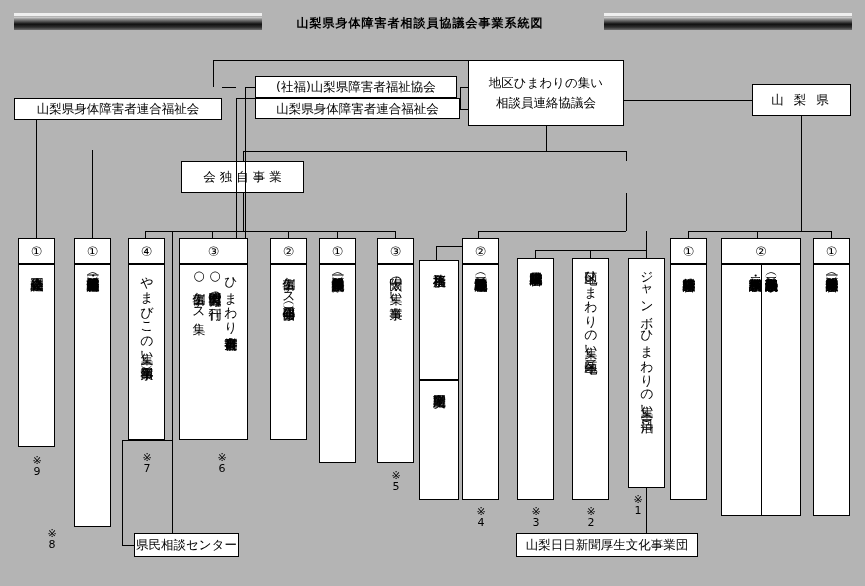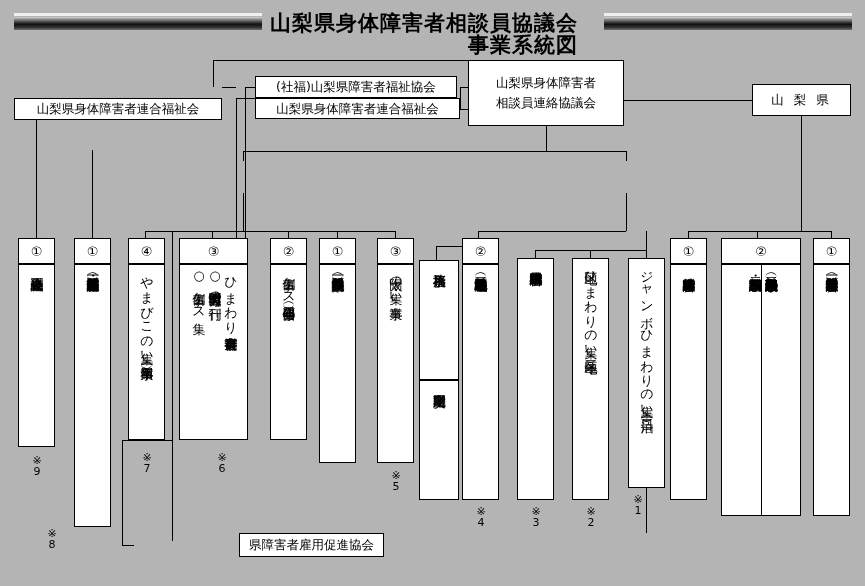--- a/index.html
+++ b/index.html
@@ -17,21 +17,21 @@
   .banner{position:absolute;left:0;top:8px;width:865px;height:30px;}
   .banner-bar{
     position:absolute;top:9px;height:13px;
     background:linear-gradient(to bottom,#d8d8d8 0%,#8a8a8a 18%,#101010 55%,#2e2e2e 78%,#6e6e6e 100%);
   }
   .bar-l{left:14px;width:248px;}
   .bar-r{left:604px;width:248px;}
   .bar-l:after,.bar-r:after{content:"";position:absolute;left:0;top:-4px;height:3px;width:100%;background:#efefef;}
   .banner-title{
     position:absolute;left:262px;top:4px;width:316px;
-    text-align:right;font-size:21px;font-weight:bold;color:#000;
+    text-align:center;font-size:12px;font-weight:bold;color:#000;
     letter-spacing:1px;line-height:22px;
   }
 
   
   .bx{position:absolute;background:#fff;border:1px solid #000;box-sizing:border-box;}
   .bx.h{display:flex;align-items:center;justify-content:center;text-align:center;}
   .bx .t{font-size:12.5px;color:#000;line-height:14px;letter-spacing:0px;white-space:pre-line;}
   .bx .t.sp{letter-spacing:3px;}
 
   
@@ -70,27 +70,30 @@
   <div class="bx h" style="left:14px;top:98px;width:208px;height:22px;">
     <span class="t">山梨県身体障害者連合福祉会</span>
   </div>
   <div class="bx h" style="left:255px;top:76px;width:202px;height:22px;">
     <span class="t">(社福)山梨県障害者福祉協会</span>
   </div>
   <div class="bx h" style="left:255px;top:98px;width:205px;height:21px;">
     <span class="t">山梨県身体障害者連合福祉会</span>
   </div>
   <div class="bx h" style="left:468px;top:60px;width:156px;height:66px;">
-    <span class="t" style="text-align:center;line-height:20px;">山梨県身体障害者
+    <span class="t" style="text-align:center;line-height:20px;">地区ひまわりの集い
 相談員連絡協議会</span>
   </div>
   <div class="bx h" style="left:752px;top:84px;width:99px;height:32px;">
     <span class="t sp">山 梨 県</span>
   </div>
 
+  <div class="bx h" style="left:181px;top:161px;width:123px;height:32px;">
+    <span class="t">会 独 自 事 業</span>
+  </div>
 
   <div class="ln lh" style="left:624px;top:100px;width:128px;"></div>
 
   <div class="ln lh" style="left:460px;top:87px;width:8px;"></div>
   <div class="ln lh" style="left:460px;top:109px;width:8px;"></div>
   <div class="ln lv" style="left:460px;top:87px;height:22px;"></div>
 
   <div class="ln lh" style="left:245px;top:87px;width:10px;"></div>
   <div class="ln lv" style="left:245px;top:87px;height:160px;"></div>
   <div class="ln lh" style="left:236px;top:98px;width:19px;"></div>
@@ -256,17 +259,20 @@
     <span class="vt" style="margin-left:4px;">知事感謝状・二年勤続相談員</span>
     <span class="vt">知事表彰永年勤続相談員（勤続十二年以上）</span>
   </div>
   <div class="ln lv" style="left:761px;top:264px;height:252px;"></div>
 
   <div class="numcap" style="left:813px;top:238px;width:37px;height:26px;">①</div>
   <div class="vbox" style="left:813px;top:264px;width:37px;height:252px;">
     <span class="vt">身体障害者相談員研修事業（年一回）</span>
   </div>
 
-  <div class="bx h" style="left:239px;top:533px;width:145px;height:24px;">
-    <span class="t">県障害者雇用促進協会</span>
+  <div class="bx h" style="left:134px;top:533px;width:105px;height:24px;">
+    <span class="t">県民相談センター</span>
+  </div>
+  <div class="bx h" style="left:516px;top:533px;width:182px;height:24px;">
+    <span class="t">山梨日日新聞厚生文化事業団</span>
   </div>
 
 </div>
 
 </body></html>

